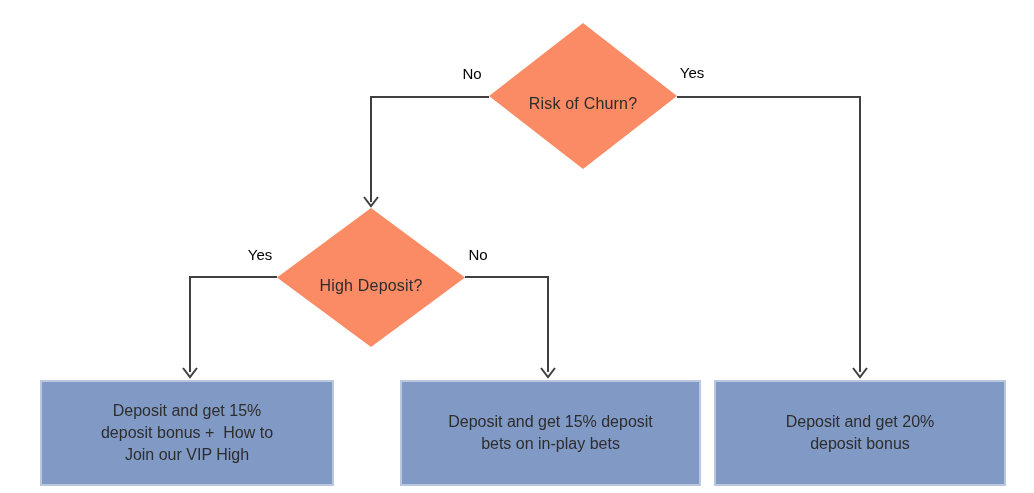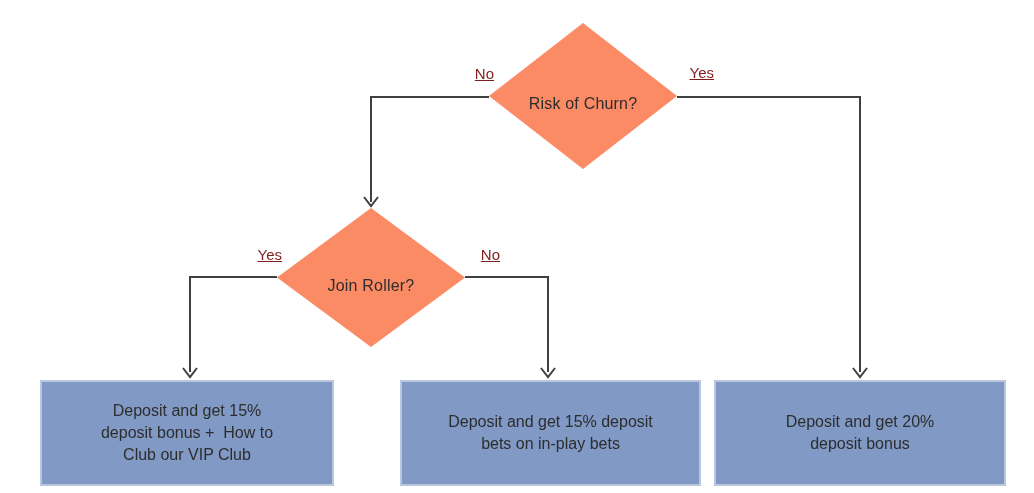--- a/index.html
+++ b/index.html
@@ -52,23 +52,22 @@
   .outcome .line {
     font-size: 16px;
     line-height: 22px;
     white-space: pre-wrap;
     color: #2d2d2d;
   }
   .edge-label {
     position: absolute;
     width: 44px;
     font-size: 15px;
-    text-align: right;
-    color: #7f1d1d;
-    text-decoration: underline;
+    text-align: center;
+    color: #000000;
   }
   
   #diamond-risk   { left: 489px; top: 23px;  width: 188px; height: 146px; }
   #diamond-roller { left: 277px; top: 208px; width: 188px; height: 139px; }
   #box-vip    { left: 40px;  top: 380px; width: 294px; height: 106px; justify-content: center; }
   #box-inplay { left: 400px; top: 380px; width: 301px; height: 106px; }
   #box-twenty { left: 714px; top: 380px; width: 292px; height: 106px; }
   #label-risk-no    { left: 450px; top: 65px; }
   #label-risk-yes   { left: 670px; top: 64px; }
   #label-roller-yes { left: 238px; top: 246px; }
@@ -90,27 +89,27 @@
       <polyline points="465,277 548,277 548,372"></polyline>
       <path d="M541,368 L548,377 L555,368"></path>
     </g>
   </svg>
 
   <div id="diamond-risk" class="diamond" style="background-color: rgb(251, 139, 101);">
     <span class="node-label">Risk of Churn?</span>
   </div>
 
   <div id="diamond-roller" class="diamond" style="background-color: rgb(251, 139, 101);">
-    <span class="node-label">Join Roller?</span>
+    <span class="node-label">High Deposit?</span>
   </div>
 
   <div id="box-vip" class="outcome" style="background-color: rgb(128, 153, 197);">
     <div class="line">Deposit and get 15%</div>
     <div class="line">deposit bonus +  How to</div>
-    <div class="line">Club our VIP Club</div>
+    <div class="line">Join our VIP High</div>
   </div>
 
   <div id="box-inplay" class="outcome" style="background-color: rgb(128, 153, 197);">
     <div class="line">Deposit and get 15% deposit</div>
     <div class="line">bets on in-play bets</div>
   </div>
 
   <div id="box-twenty" class="outcome" style="background-color: rgb(128, 153, 197);">
     <div class="line">Deposit and get 20%</div>
     <div class="line">deposit bonus</div>

